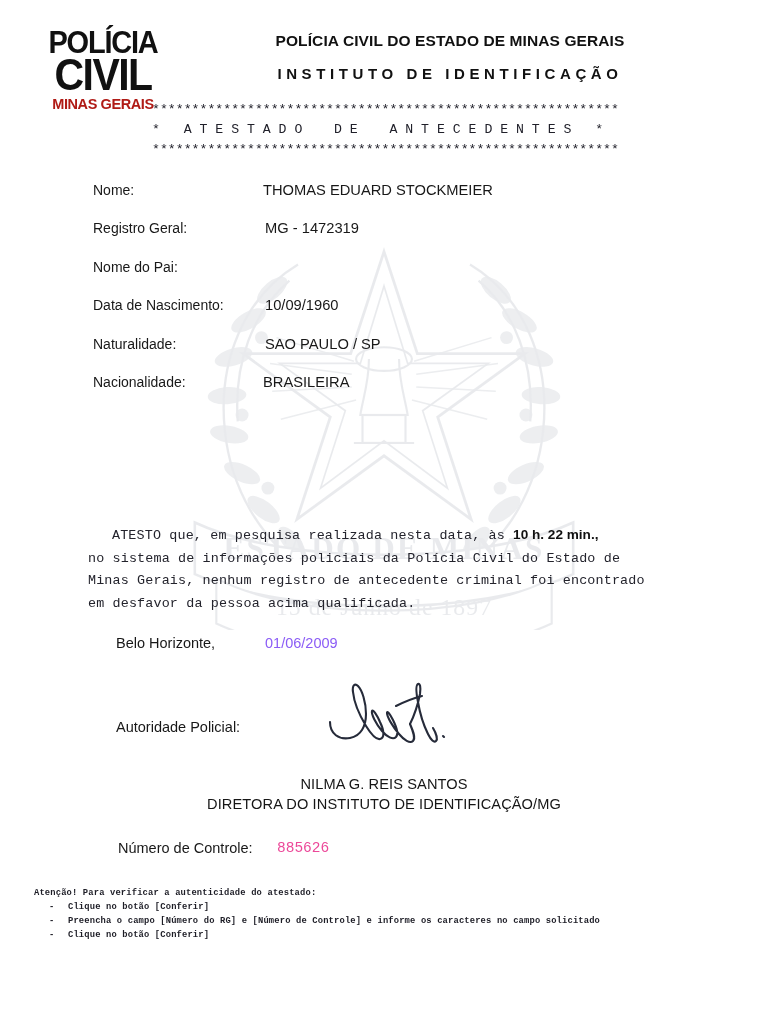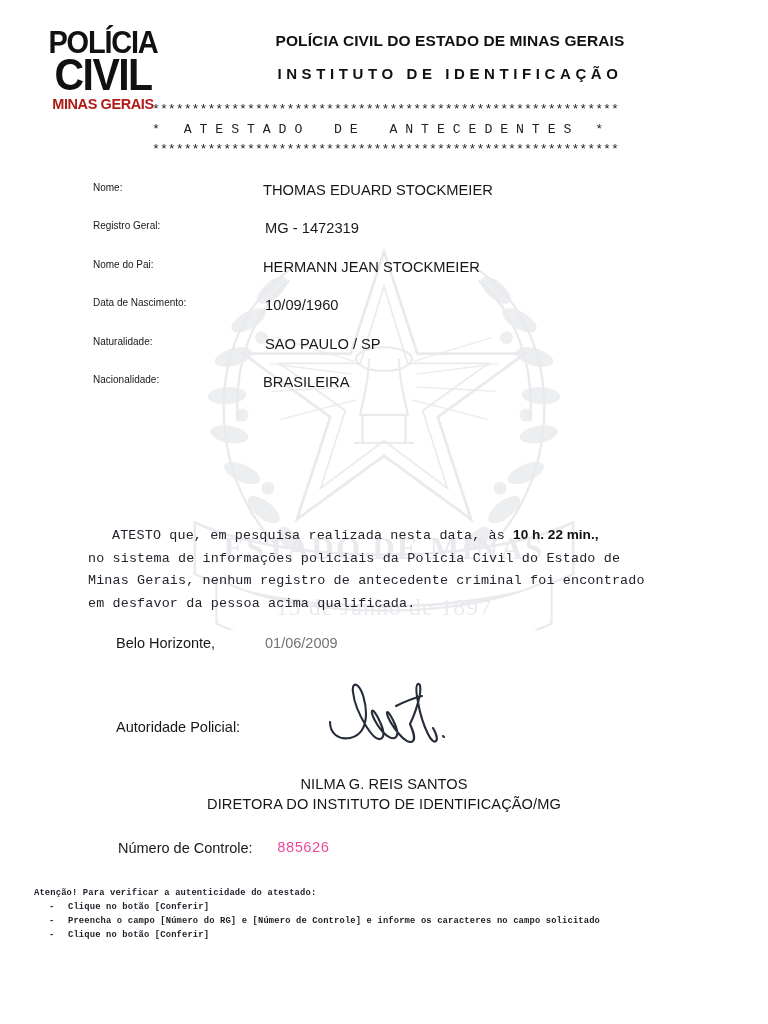--- a/index.html
+++ b/index.html
@@ -125,21 +125,21 @@
     z-index: 2;
   }
   .field-row {
     position: relative;
     height: 38.4px;
   }
   .field-label {
     position: absolute;
     left: 93px;
     top: 0;
-    font-size: 10px;
+    font-size: 14px;
     color: #181818;
     white-space: nowrap;
   }
   .field-value {
     position: absolute;
     left: 263px;
     top: 0;
     font-size: 14.7px;
     color: #181818;
     white-space: nowrap;
@@ -180,21 +180,21 @@
   #place {
     position: absolute;
     left: 116px;
     font-size: 14.5px;
     color: #181818;
   }
   #docdate {
     position: absolute;
     left: 265px;
     font-size: 14.5px;
-    color: #737373;
+    color: #8b5cf6;
   }
 
   
   #sign-area {
     position: absolute;
     left: 0;
     top: 676px;
     width: 756px;
     height: 150px;
     z-index: 2;
@@ -389,21 +389,20 @@
       <span class="field-value">THOMAS EDUARD STOCKMEIER</span>
     </div>
 
     <div class="field-row">
       <span class="field-label">Registro Geral:</span>
       <span class="field-value narrow">MG - 1472319</span>
     </div>
 
     <div class="field-row">
       <span class="field-label">Nome do Pai:</span>
-      <span class="field-value">HERMANN JEAN STOCKMEIER</span>
     </div>
 
 
     <div class="field-row">
       <span class="field-label">Data de Nascimento:</span>
       <span class="field-value narrow">10/09/1960</span>
     </div>
 
     <div class="field-row">
       <span class="field-label">Naturalidade:</span>

